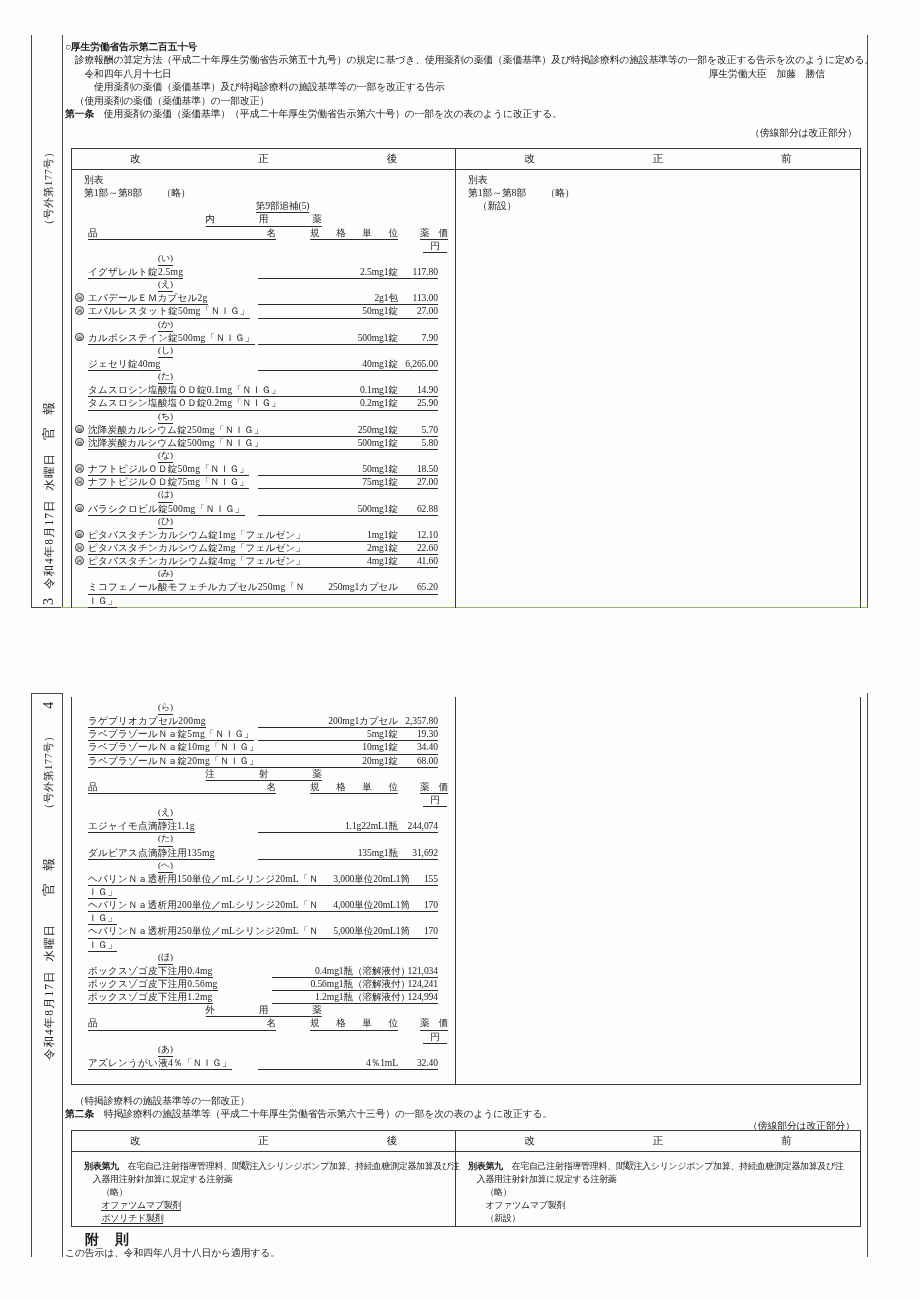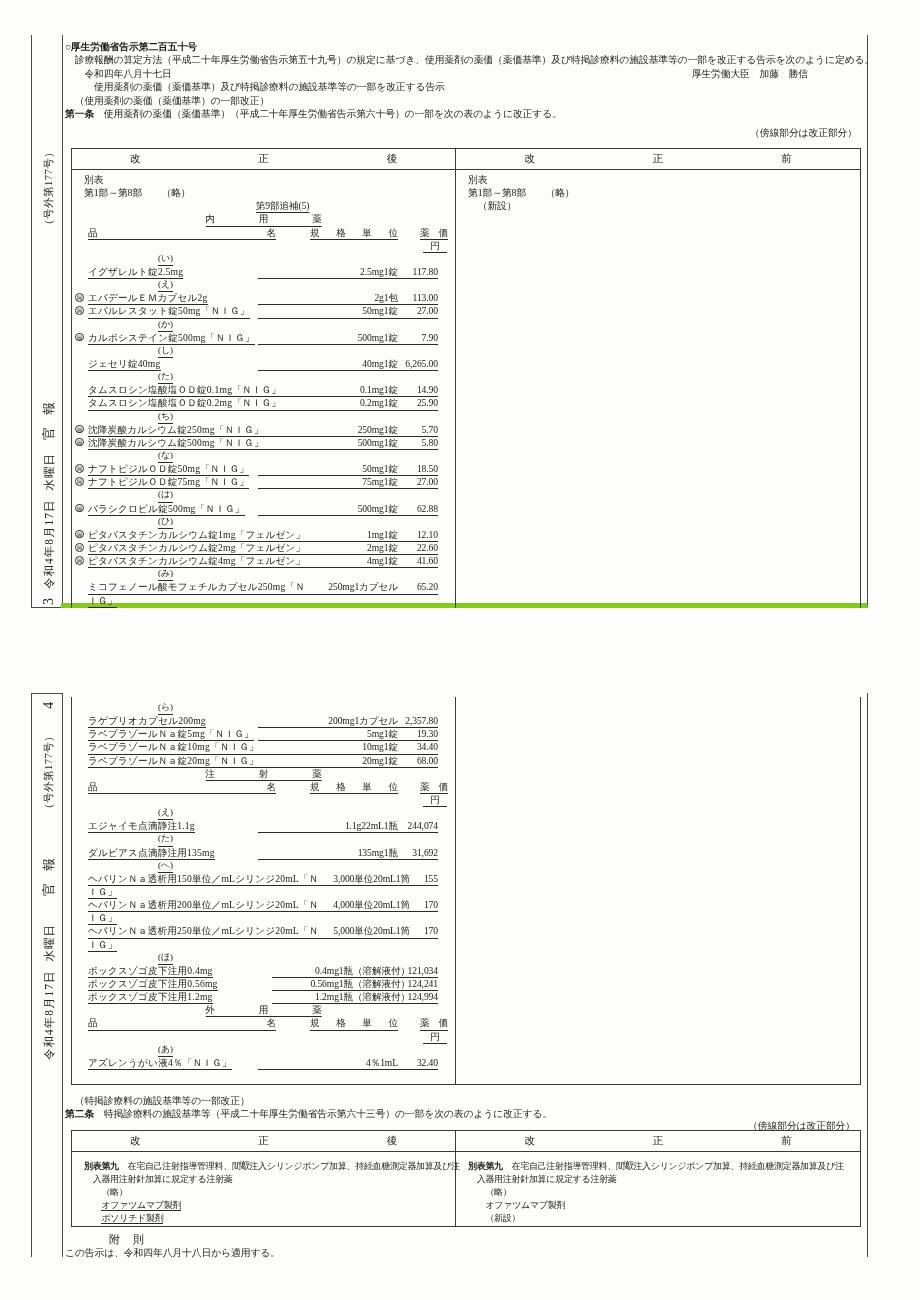--- a/index.html
+++ b/index.html
@@ -24,25 +24,25 @@
   .sb-issue{font-size:10.5px;letter-spacing:.5px}
   #p3 .sb-num{margin:0 9px 0 3px}
   #p3 .sb-paper{margin-left:13px}
   #p3 .sb-issue{margin-left:160px}
   #p4 .sb-paper{margin-left:28px}
   #p4 .sb-issue{margin-left:32px}
   #p4 .sb-num{margin-left:22px}
   
   .content{position:absolute;left:30px;top:0;bottom:0;right:0;border-right:1px solid #4a4a4a;
            font-size:9.8px;line-height:13.4px;letter-spacing:-0.1px}
-  #p3 .content{border-bottom:5px solid #84cc16}
+  #p3 .content{border-bottom:1px solid #84cc16}
   .pre{position:absolute;left:4px;right:8px;top:5px}
   .pl{height:13.4px;white-space:nowrap}
   .minline{display:flex;justify-content:space-between}
-  .minister{margin-right:51px}
+  .minister{margin-right:34px}
   .noteline{text-align:right;margin-top:6px;padding-right:2px}
   .bold{font-weight:bold}
   
   .tbl{position:absolute;box-sizing:border-box}
   .t1{left:10px;top:113px;width:790px;height:460px;border:1px solid #3a3a3a;border-bottom:none}
   .t4{left:10px;top:4px;width:790px;height:388px;border:1px solid #3a3a3a;border-top:none}
   .t2{left:10px;top:437px;width:790px;height:97px;border:1px solid #3a3a3a}
   .thead{height:20px;border-bottom:1px solid #3a3a3a;display:flex}
   .th{display:flex;justify-content:center;align-items:center;gap:118px;font-size:10.5px}
   .th-l{width:384px;border-right:1px solid #3a3a3a;box-sizing:border-box}
@@ -67,21 +67,21 @@
   .phead{position:absolute;left:55%;transform:translateX(-50%);display:inline-flex;}
   .ch-name{position:absolute;left:16px;width:188px;display:inline-flex;justify-content:space-between}
   .ch-spec{position:absolute;left:238px;width:88px;display:inline-flex;justify-content:space-between}
   .ch-price{position:absolute;left:348px;width:28px;display:inline-flex;justify-content:space-between}
   .ch-unit{position:absolute;left:351px;width:24px;text-align:center}
   
   .abs{position:absolute;white-space:nowrap}
   #l-tokkei{left:4px;top:401px}
   #l-art2{left:4px;top:414px}
   #l-note2{right:12px;top:426px}
-  #l-fusoku{left:48px;top:540px;font-weight:normal;font-size:11px;letter-spacing:1px}
+  #l-fusoku{left:24px;top:540px;font-weight:bold;font-size:14px;letter-spacing:1px}
   #l-apply{left:4px;top:553px}
   .t2cell{padding:9px 5px 0 12px;font-size:9px;line-height:13px;letter-spacing:-0.3px}
   .t2ln{white-space:nowrap;position:relative}
   .rb{position:relative}
   .rt{position:absolute;left:-1px;top:-5.5px;font-size:5px;font-style:normal;letter-spacing:0}
 </style>
 </head>
 <body>
 
 <div class="page" id="p3">

